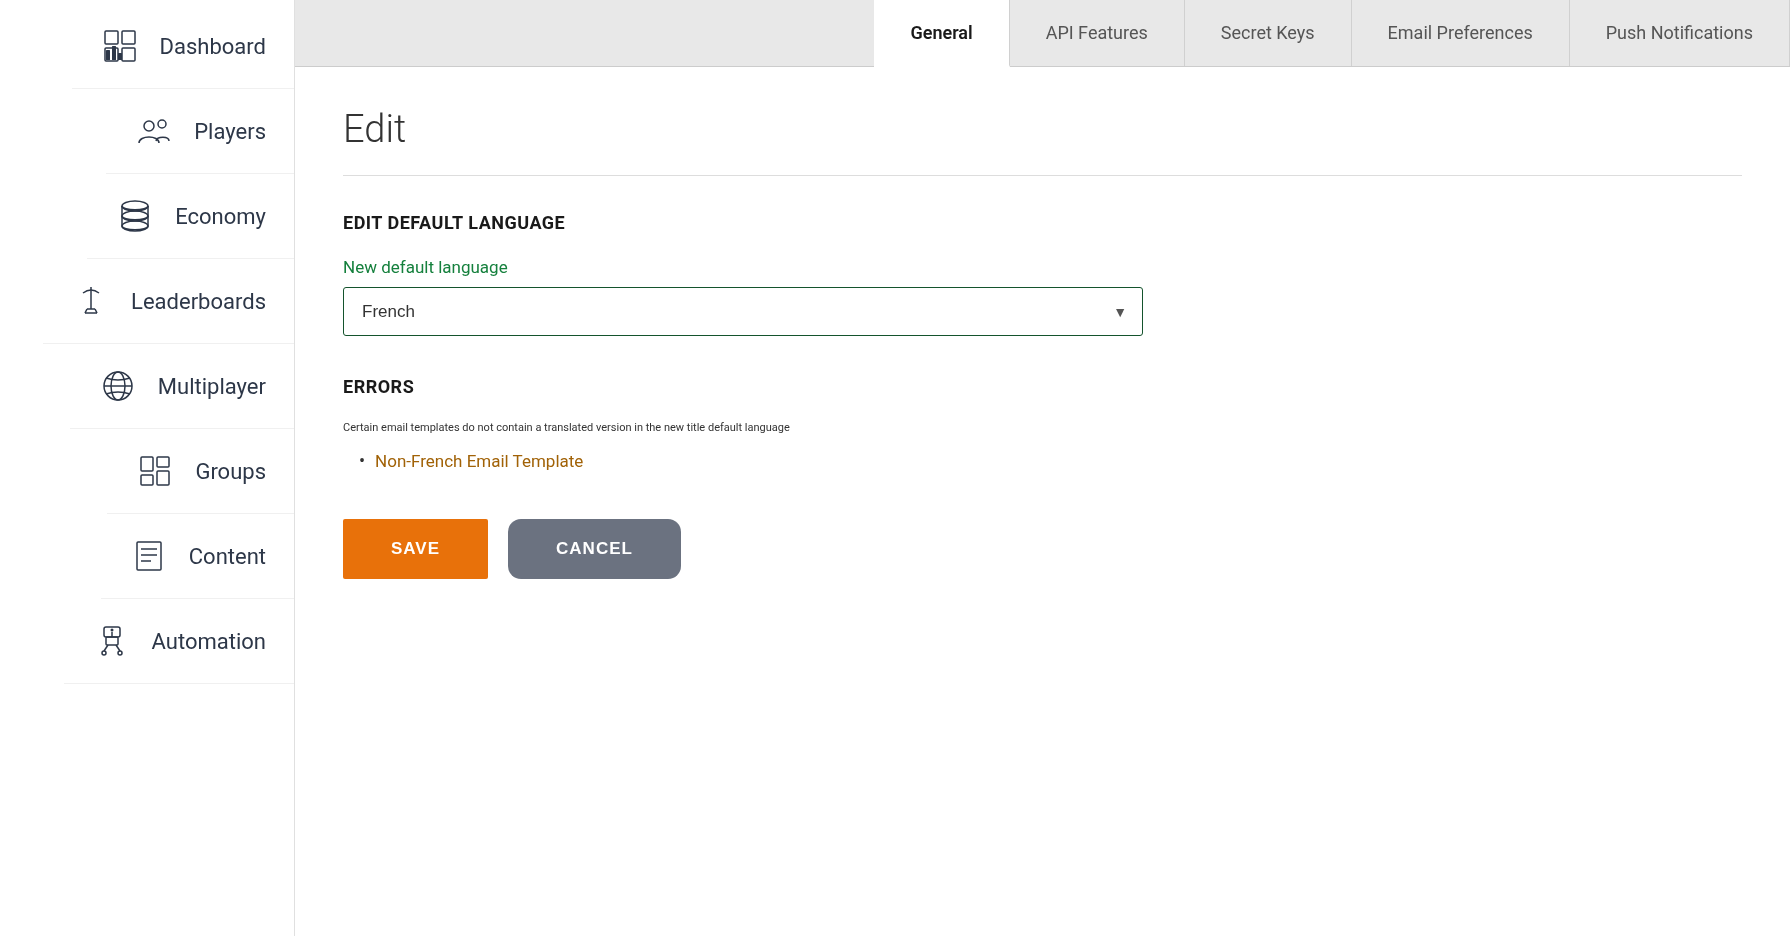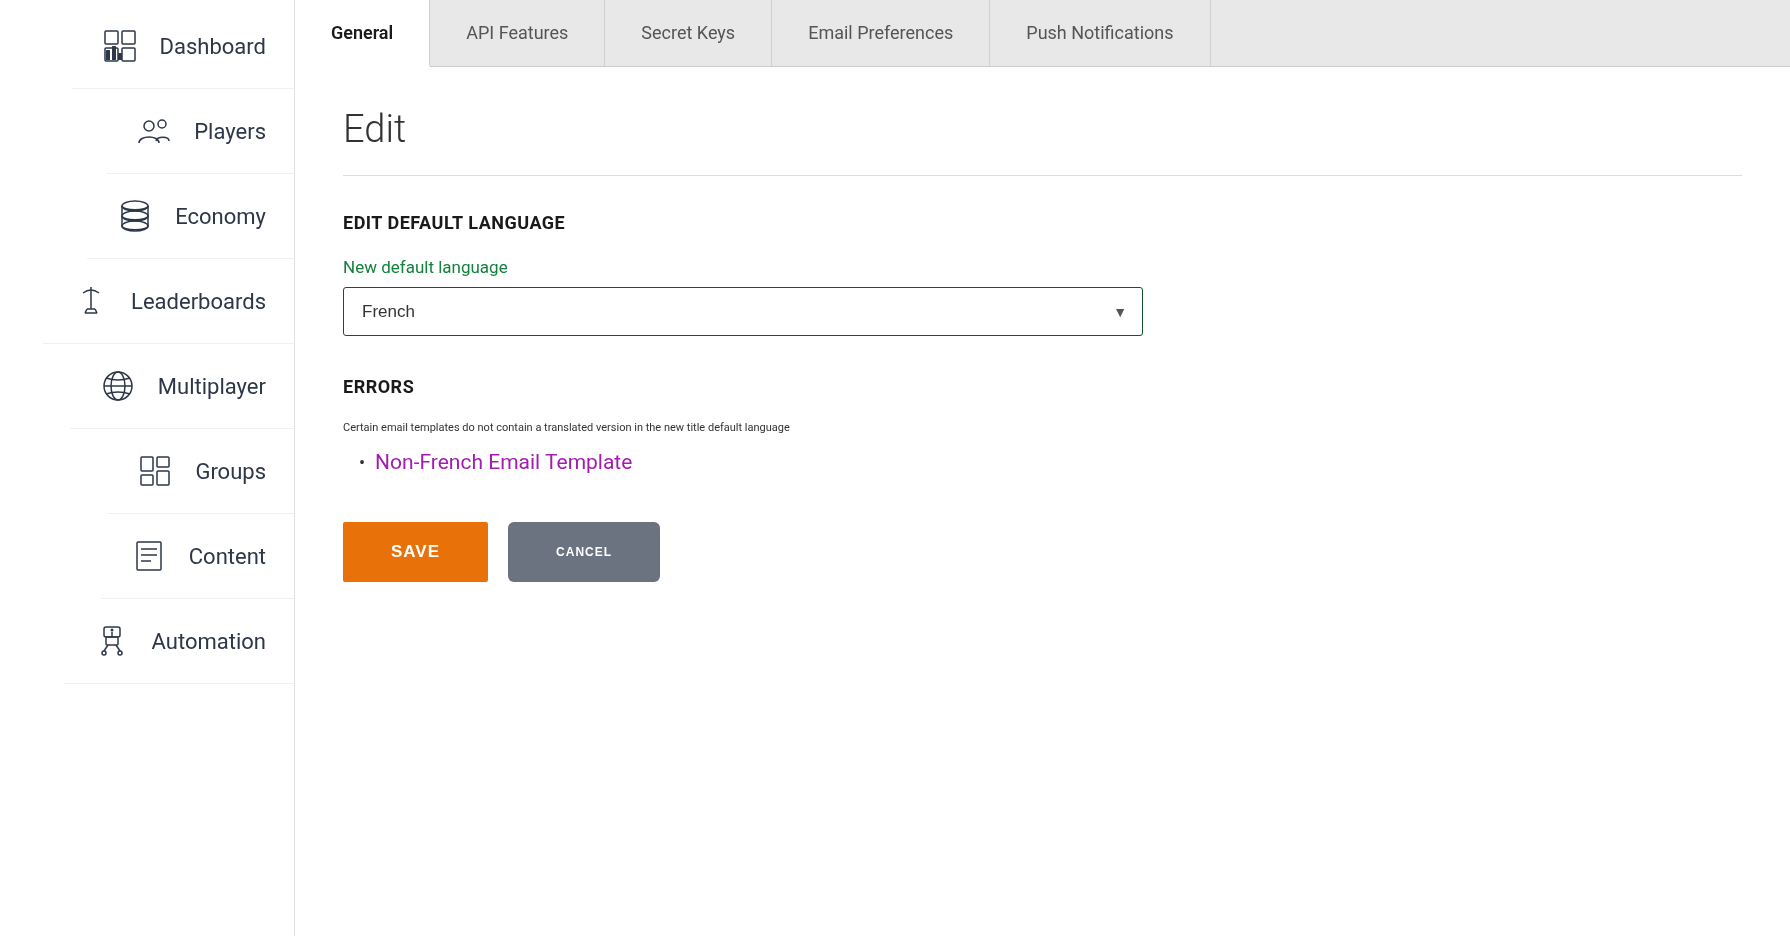--- a/index.html
+++ b/index.html
@@ -51,20 +51,21 @@
       display: flex;
       flex-direction: column;
       background: #f5f5f5;
     }
 
     
     .tabs {
       display: flex;
       background: #e8e8e8;
       border-bottom: 1px solid #ccc;
+      justify-content: flex-end;
     }
     .tab {
       padding: 22px 36px;
       font-size: 18px;
       cursor: pointer;
       color: #555;
       border-right: 1px solid #d0d0d0;
       background: #e8e8e8;
       white-space: nowrap;
     }
@@ -142,22 +143,22 @@
       margin-top: 40px;
     }
 
     .errors-text {
       font-size: 11px;
       color: #333;
       margin-bottom: 16px;
     }
 
     .error-link {
-      color: #a21caf;
-      font-size: 21px;
+      color: #a16207;
+      font-size: 17px;
       text-decoration: none;
       cursor: pointer;
     }
 
     .bullet-item {
       display: flex;
       align-items: center;
       gap: 10px;
       margin-left: 16px;
     }
@@ -182,25 +183,25 @@
       letter-spacing: 1px;
       cursor: pointer;
       border-radius: 2px;
     }
 
     .btn-cancel {
       background: #6b7280;
       color: #ffffff;
       border: none;
       padding: 20px 48px;
-      font-size: 12px;
+      font-size: 17px;
       font-weight: 700;
       letter-spacing: 1px;
       cursor: pointer;
-      border-radius: 6px;
+      border-radius: 13px;
     }
   </style>
 </head>
 <body>
 
 <aside class="sidebar">
 
   <div class="sidebar-item">
     <div class="sidebar-item-icon">
       <svg viewBox="0 0 36 36">

